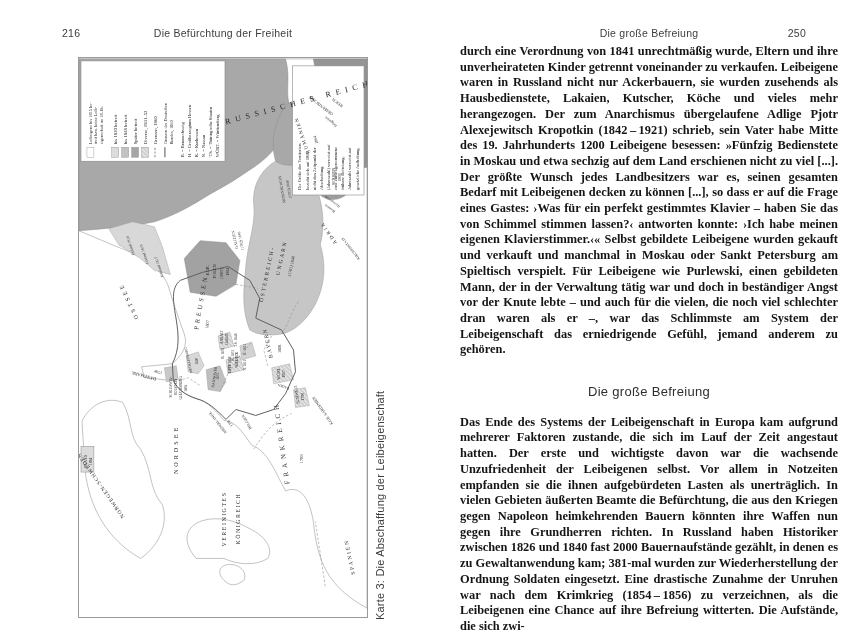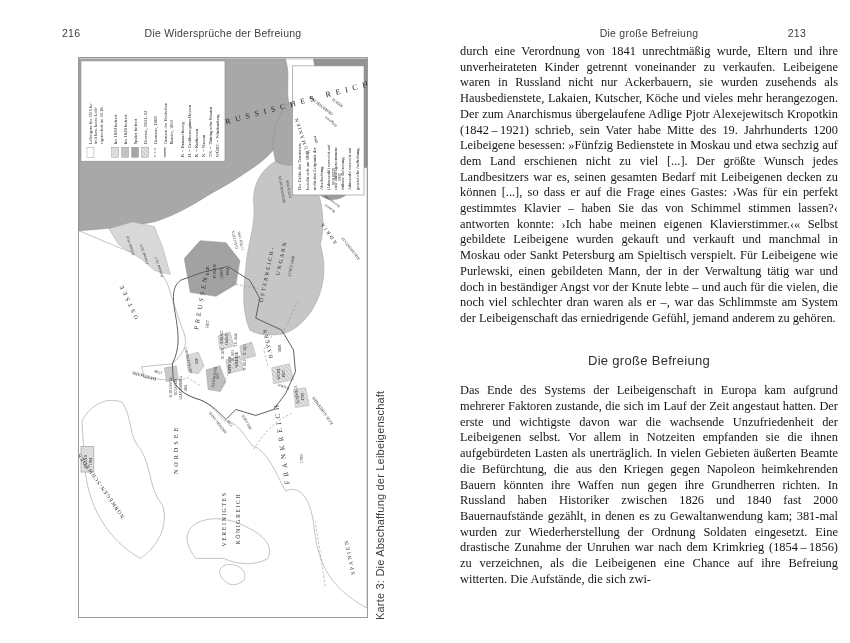--- a/index.html
+++ b/index.html
@@ -24,31 +24,31 @@
     position:absolute;left:374px;top:620px;
     transform:rotate(-90deg);transform-origin:0 0;white-space:nowrap;
     font-size:11px;color:#3d3d3d;letter-spacing:.2px;
   }
 
   .body-text{
     position:absolute;left:460px;top:44px;width:378px;
     font-family:"Liberation Serif",serif;font-size:12.4px;line-height:15.7px;
     color:#151515;text-align:justify;
   }
-  .body-text p{margin:0;}
+  .body-text p{margin:0;font-weight:bold;}
   .section-heading{
     font-family:"Liberation Sans",sans-serif;font-size:13px;font-weight:400;
     color:#2e2e2e;text-align:center;margin:26px 0 15px;letter-spacing:.3px;
   }
 </style>
 </head>
 <body>
 
 <div class="runhead" id="pn-left">216</div>
-<div class="runhead" id="rh-left">Die Widersprüche der Befreiung</div>
+<div class="runhead" id="rh-left">Die Befürchtung der Freiheit</div>
 
 <div class="map-frame">
   <svg id="map-svg" viewBox="0 0 290 561">
     <defs>
       <pattern id="hatch" patternUnits="userSpaceOnUse" width="3" height="3" patternTransform="rotate(45)">
         <rect width="3" height="3" fill="#ececec"></rect>
         <line x1="1" y1="0" x2="1" y2="3" stroke="#9f9f9f" stroke-width="0.8"></line>
       </pattern>
     </defs>
     <g id="map-rot" transform="rotate(-90) translate(-561 0)">
@@ -208,19 +208,19 @@
           <text x="376" y="260" font-size="5.2" transform="rotate(-35 376 260)" letter-spacing="2">ADRIA</text>
           <text x="360" y="283" font-size="3.7" transform="rotate(-38 360 283)">KIRCHENSTAAT</text>
         </g>
     </g>
   </svg>
 </div>
 
 <div class="map-caption">Karte 3: Die Abschaffung der Leibeigenschaft</div>
 
 <div class="runhead" id="rh-right">Die große Befreiung</div>
-<div class="runhead" id="pn-right">213</div>
+<div class="runhead" id="pn-right">250</div>
 
 <div class="body-text">
   <p>durch eine Verordnung von 1841 unrechtmäßig wurde, Eltern und ihre unverheirateten Kinder getrennt voneinander zu verkaufen. Leibeigene waren in Russland nicht nur Ackerbauern, sie wurden zusehends als Hausbedienstete, Lakaien, Kutscher, Köche und vieles mehr herangezogen. Der zum Anarchismus übergelaufene Adlige Pjotr Alexejewitsch Kropotkin (1842 – 1921) schrieb, sein Vater habe Mitte des 19. Jahrhunderts 1200 Leibeigene besessen: »Fünfzig Bedienstete in Moskau und etwa sechzig auf dem Land erschienen nicht zu viel [...]. Der größte Wunsch jedes Landbesitzers war es, seinen gesamten Bedarf mit Leibeigenen decken zu können [...], so dass er auf die Frage eines Gastes: ›Was für ein perfekt gestimmtes Klavier – haben Sie das von Schimmel stimmen lassen?‹ antworten konnte: ›Ich habe meinen eigenen Klavierstimmer.‹« Selbst gebildete Leibeigene wurden gekauft und verkauft und manchmal in Moskau oder Sankt Petersburg am Spieltisch verspielt. Für Leibeigene wie Purlewski, einen gebildeten Mann, der in der Verwaltung tätig war und doch in beständiger Angst vor der Knute lebte – und auch für die vielen, die noch viel schlechter dran waren als er –, war das Schlimmste am System der Leibeigenschaft das erniedrigende Gefühl, jemand anderem zu gehören.</p>
   <h2 class="section-heading">Die große Befreiung</h2>
   <p>Das Ende des Systems der Leibeigenschaft in Europa kam aufgrund mehrerer Faktoren zustande, die sich im Lauf der Zeit angestaut hatten. Der erste und wichtigste davon war die wachsende Unzufriedenheit der Leibeigenen selbst. Vor allem in Notzeiten empfanden sie die ihnen aufgebürdeten Lasten als unerträglich. In vielen Gebieten äußerten Beamte die Befürchtung, die aus den Kriegen gegen Napoleon heimkehrenden Bauern könnten ihre Waffen nun gegen ihre Grundherren richten. In Russland haben Historiker zwischen 1826 und 1840 fast 2000 Bauernaufstände gezählt, in denen es zu Gewaltanwendung kam; 381-mal wurden zur Wiederherstellung der Ordnung Soldaten eingesetzt. Eine drastische Zunahme der Unruhen war nach dem Krimkrieg (1854 – 1856) zu verzeichnen, als die Leibeigenen eine Chance auf ihre Befreiung witterten. Die Aufstände, die sich zwi-</p>
 </div>
 
 </body></html>

